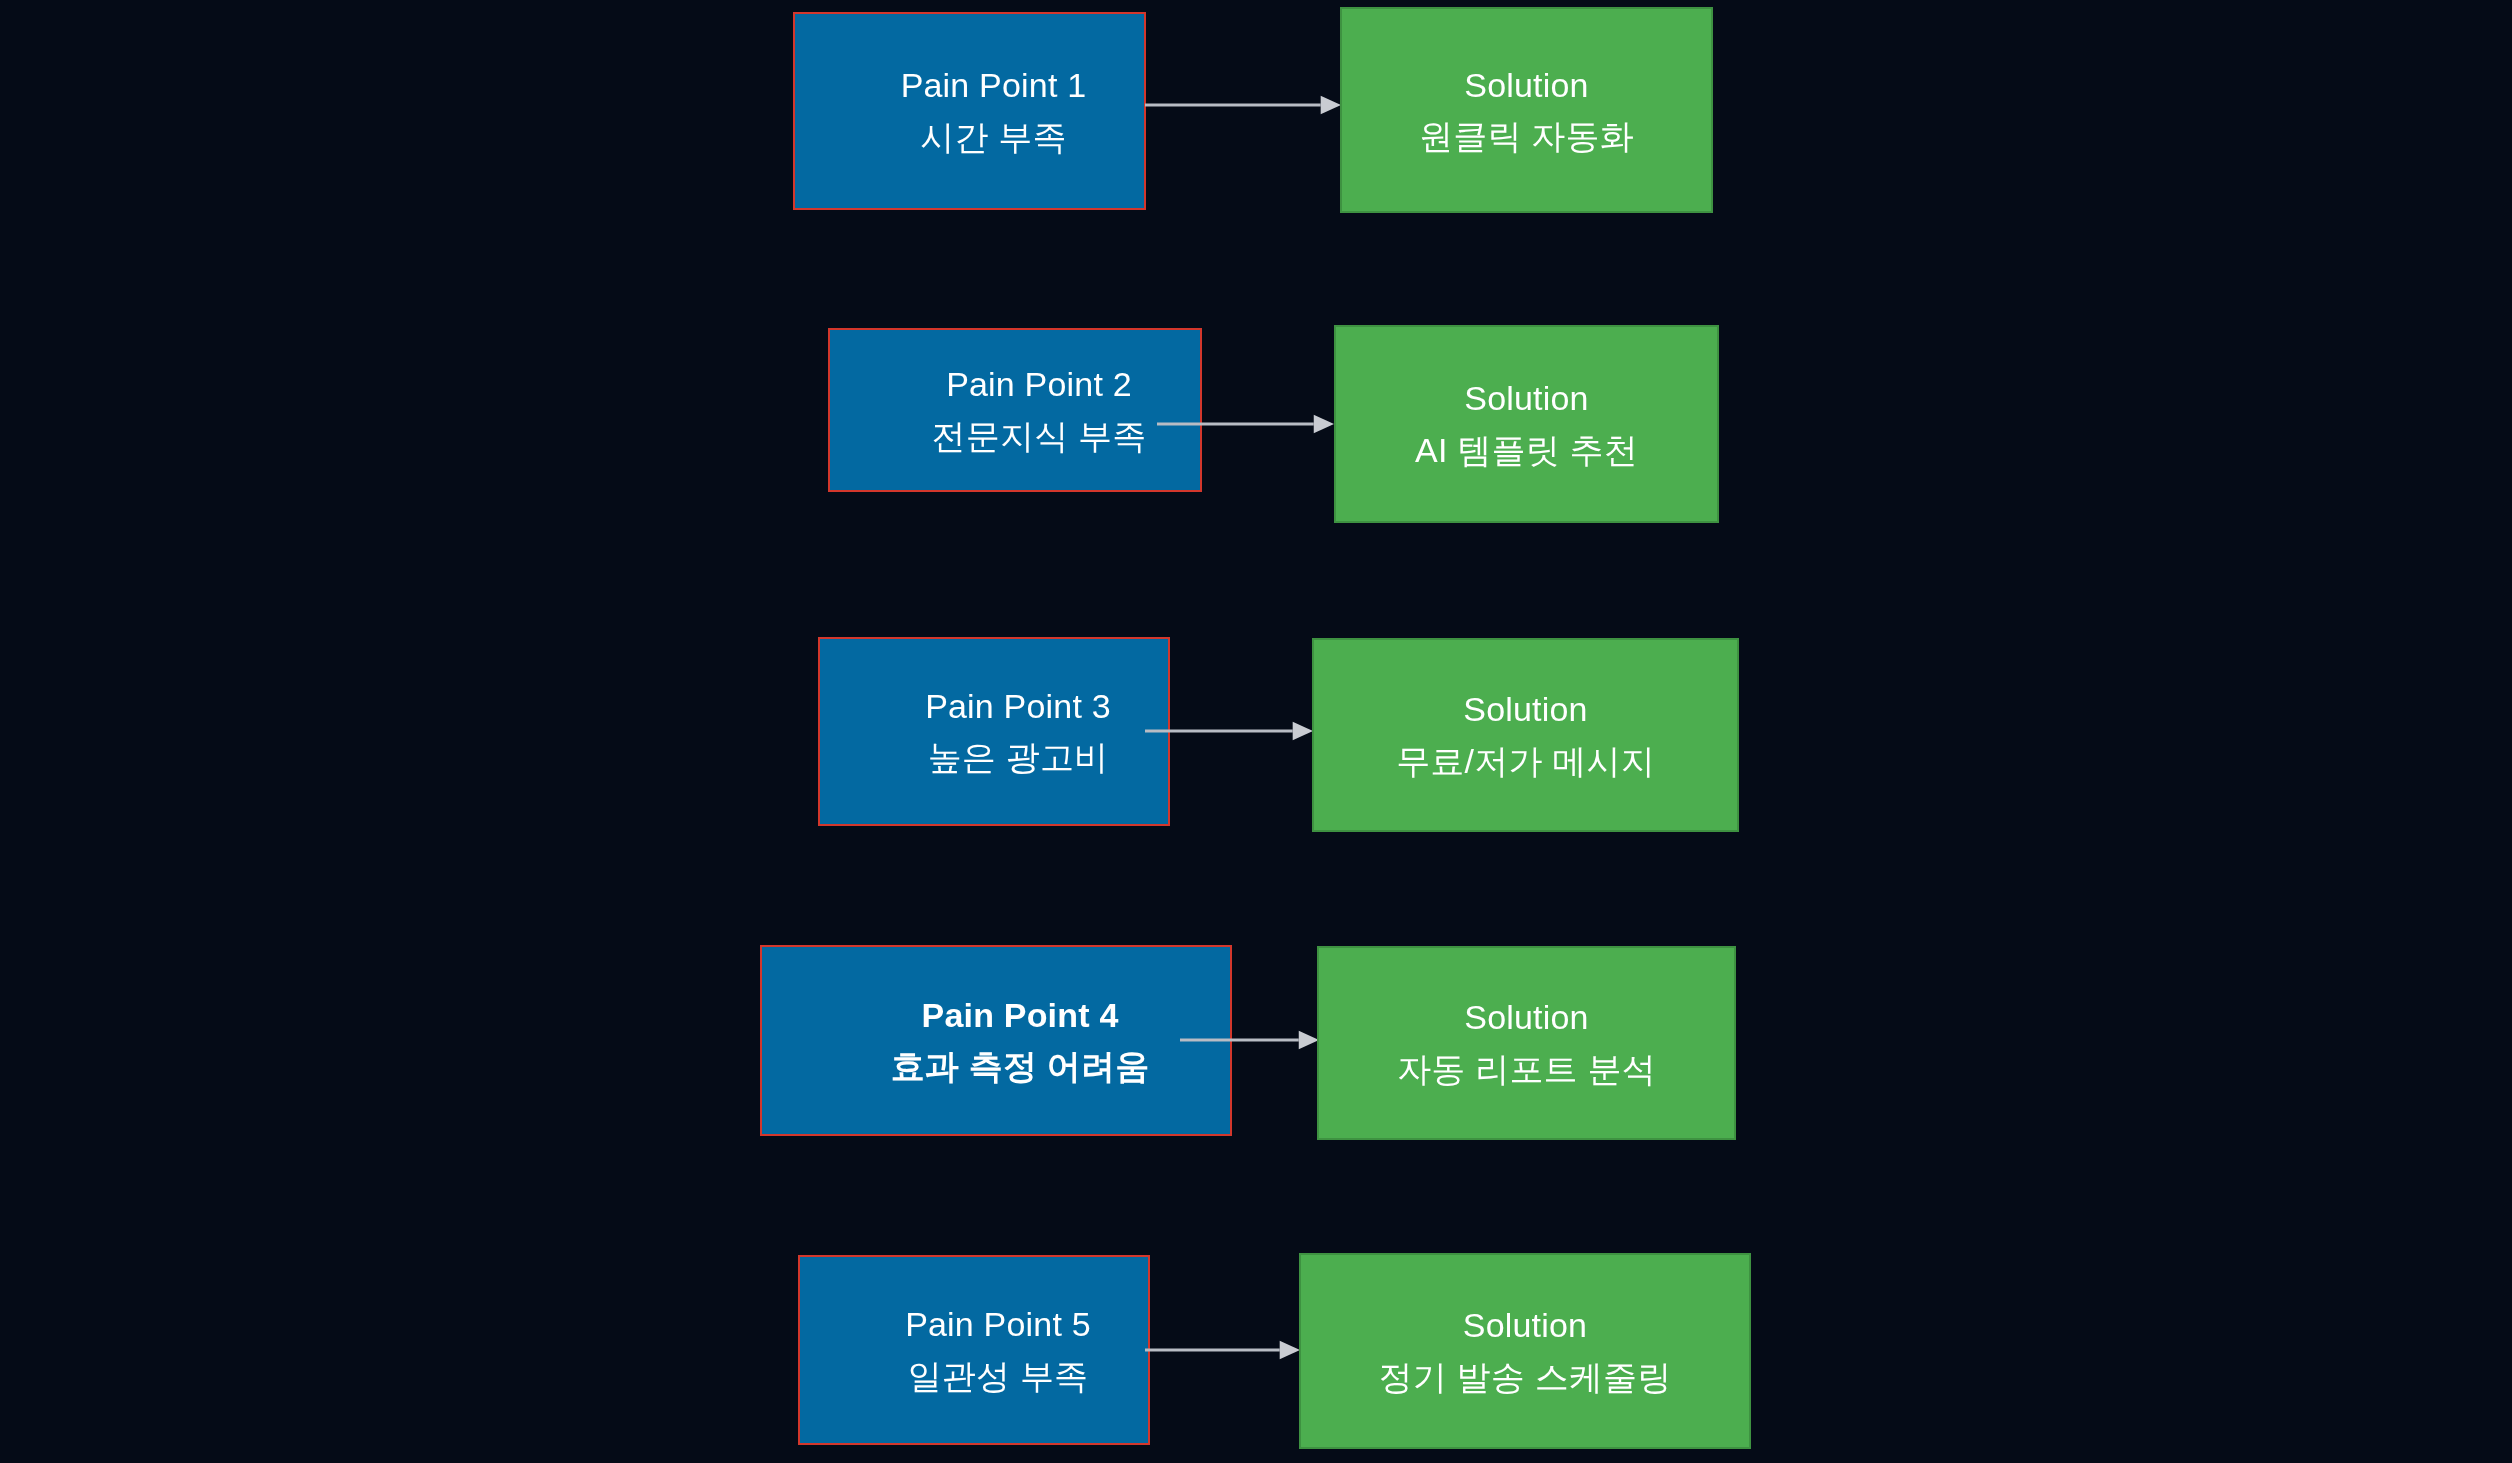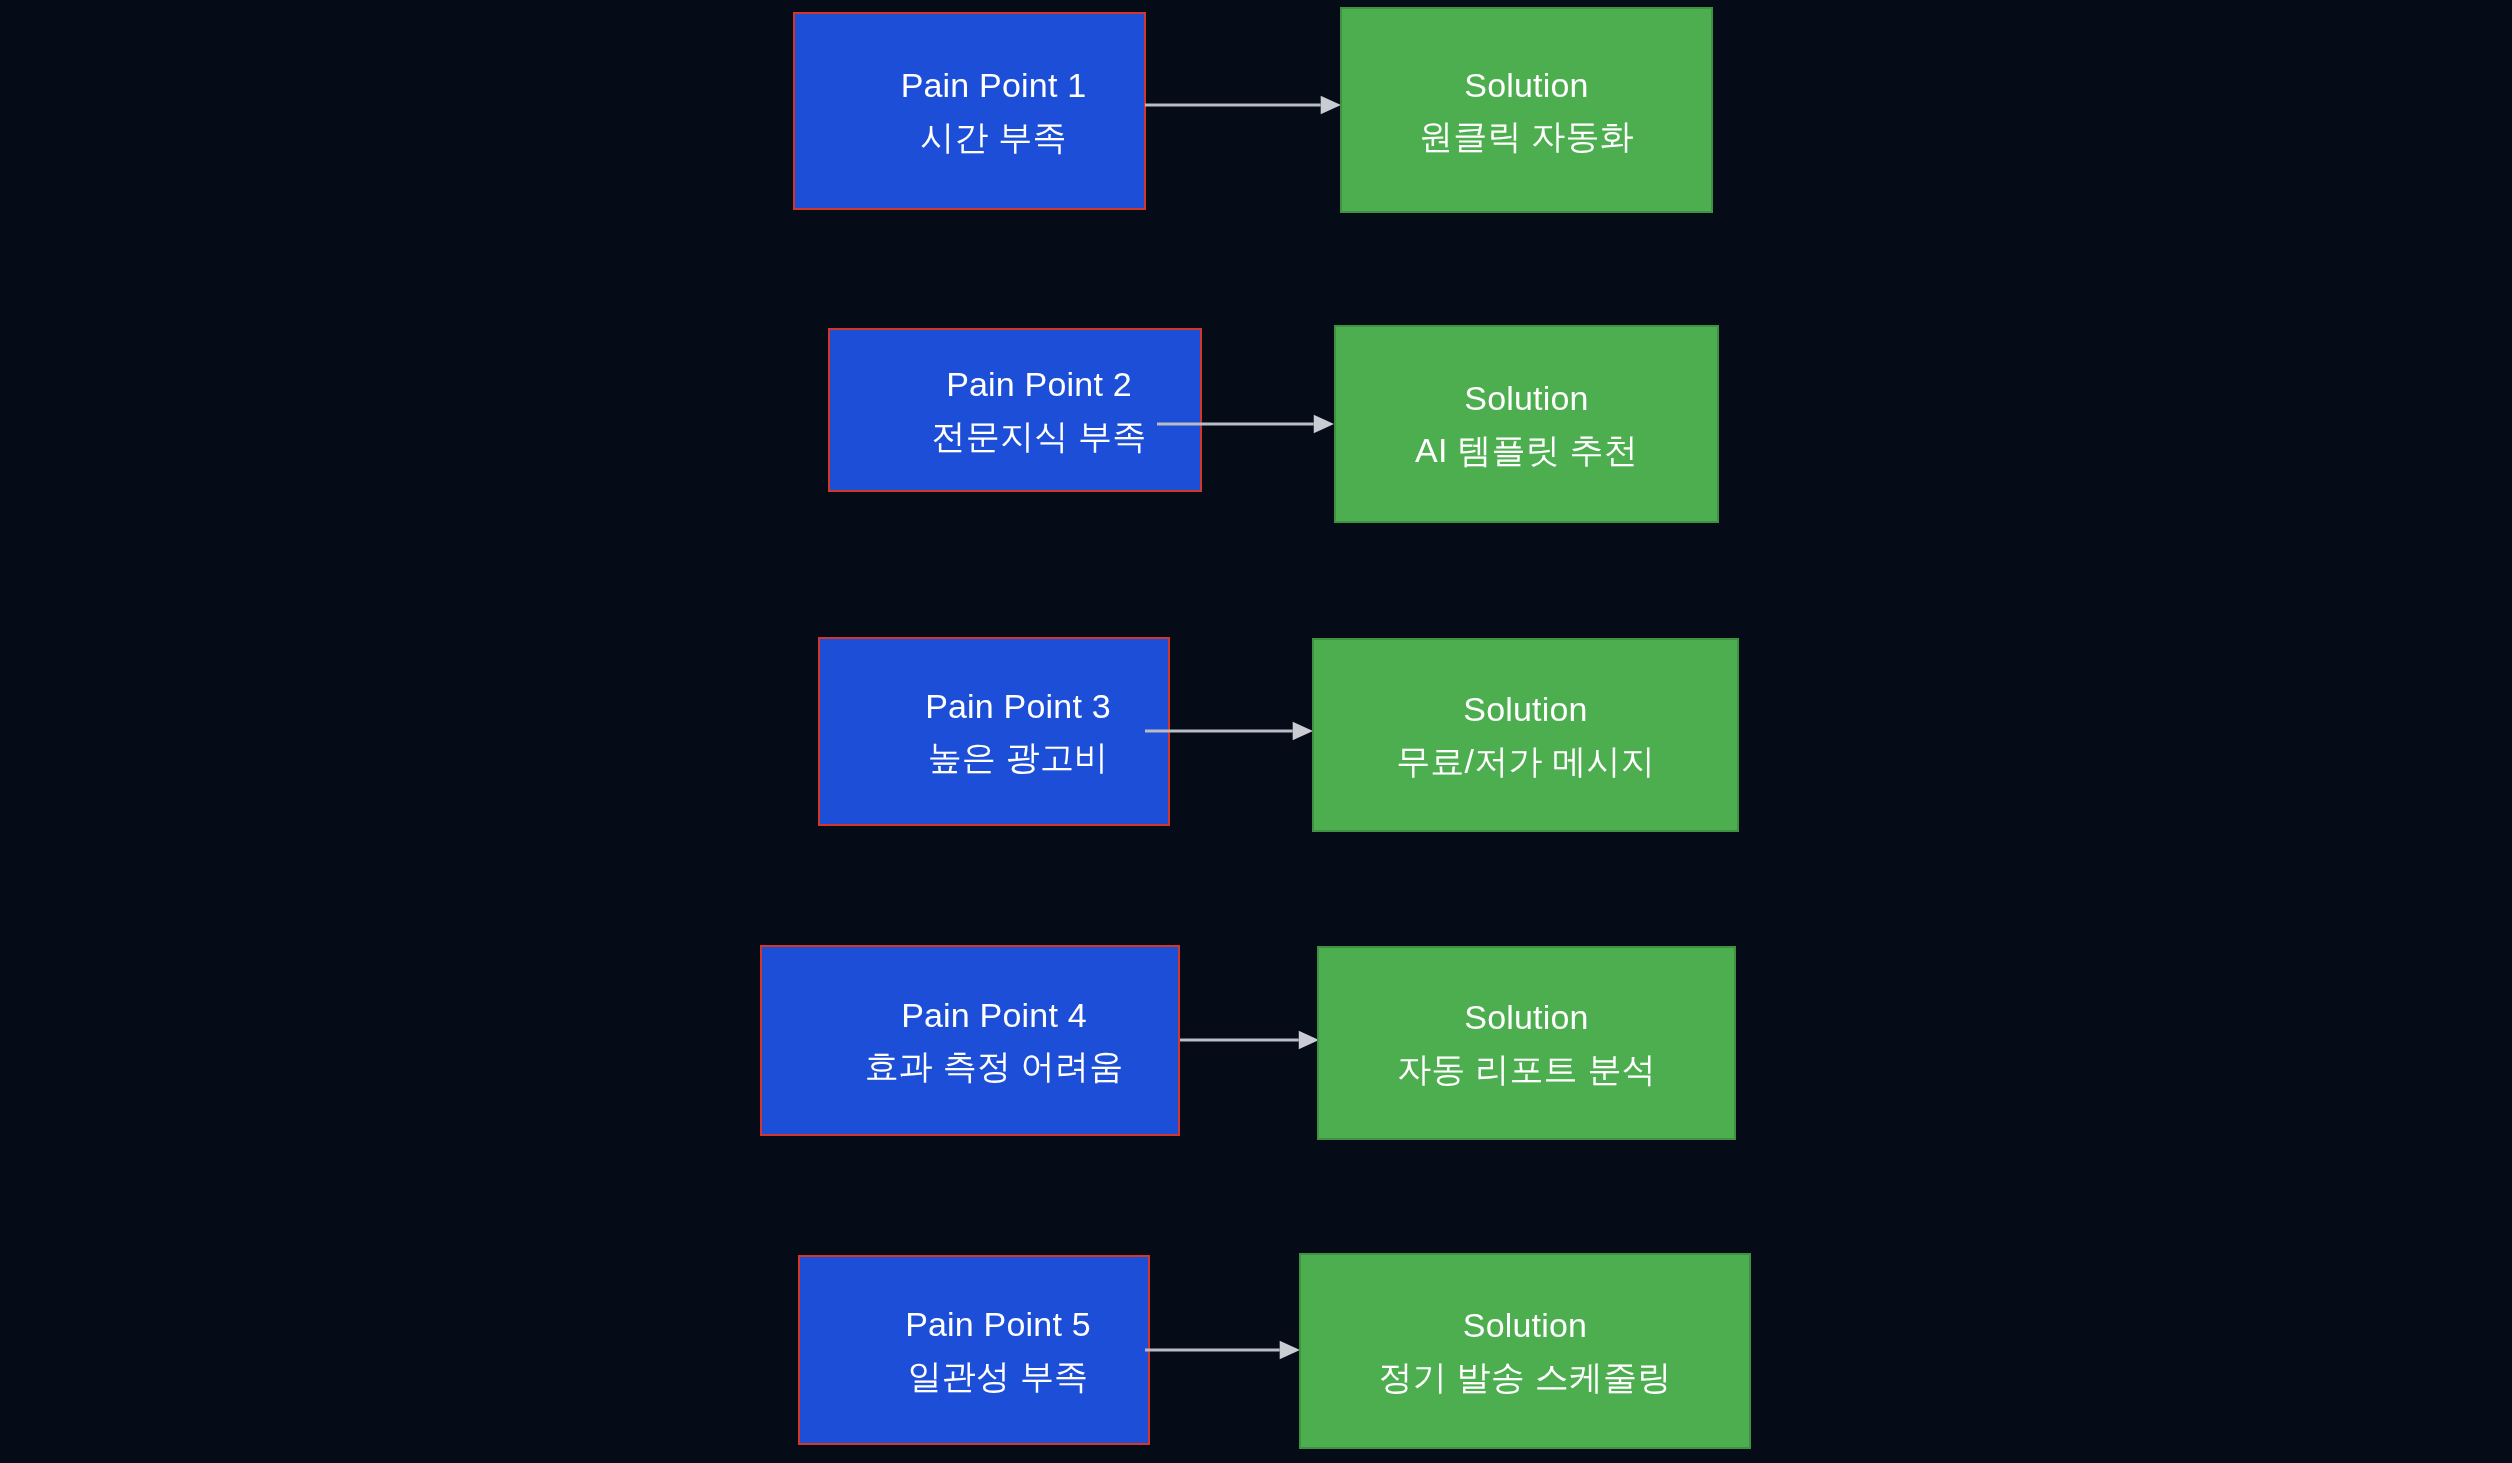--- a/index.html
+++ b/index.html
@@ -37,21 +37,21 @@
     font-size: 34px;
     font-weight: 400;
     letter-spacing: 0.2px;
     white-space: nowrap;
   }
 
   .node .line1 { display: block; }
   .node .line2 { display: block; margin-top: 7.4px; }
 
   .node-pain {
-    background: #1d4ed8;
+    background: #0369a1;
     border: 2.8px solid #d3372c;
     padding-left: 48px;
   }
 
   .node-solution {
     background: #4cae4f;
     border: 2.8px solid #3e9241;
   }
 
   .edge {
@@ -109,21 +109,21 @@
       <line x1="0" y1="14" x2="160" y2="14" stroke="#b8bcc4" stroke-width="3"></line>
       <polygon points="160,4 182,14 160,24" fill="#c9ccd2"></polygon>
     </svg>
   </div>
 
   <div class="node node-solution" style="left:1312px; top:638px; width:427px; height:194px;">
     <span class="line1">Solution</span>
     <span class="line2">무료/저가 메시지</span>
   </div>
 
-  <div class="node node-pain" style="left:760px; top:945px; width:420px; height:191px;">
+  <div class="node node-pain" style="left:760px; top:945px; width:472px; height:191px;font-weight:bold;">
     <span class="line1">Pain Point 4</span>
     <span class="line2">효과 측정 어려움</span>
   </div>
 
   <div class="edge" style="left:1180px; top:1027px; width:139px; height:26px;">
     <svg width="139" height="26" viewBox="0 0 151 28">
       <line x1="0" y1="14" x2="129" y2="14" stroke="#b8bcc4" stroke-width="3"></line>
       <polygon points="129,4 151,14 129,24" fill="#c9ccd2"></polygon>
     </svg>
   </div>

